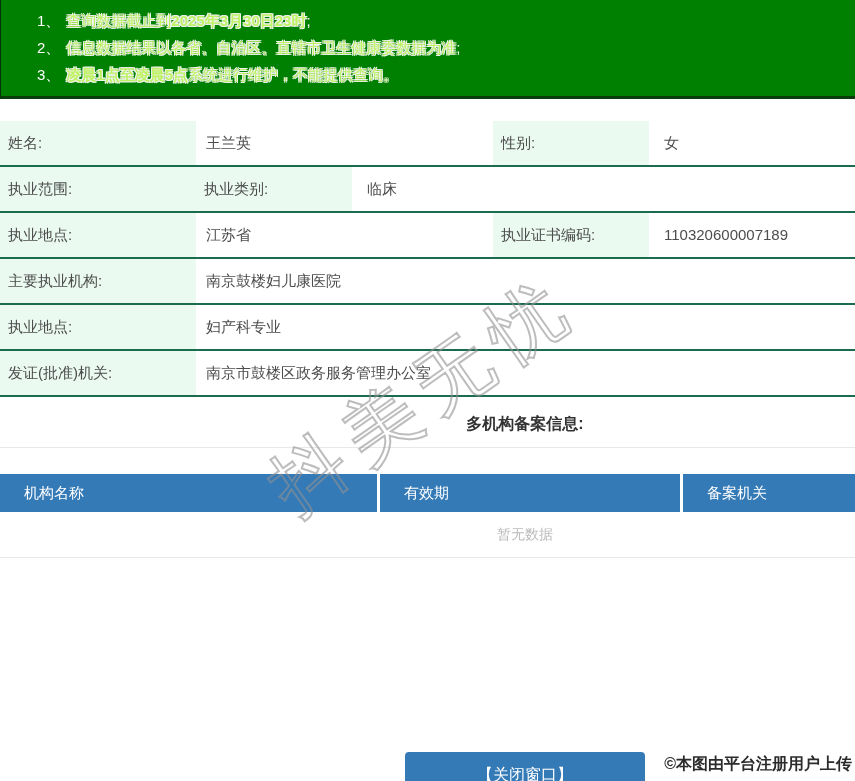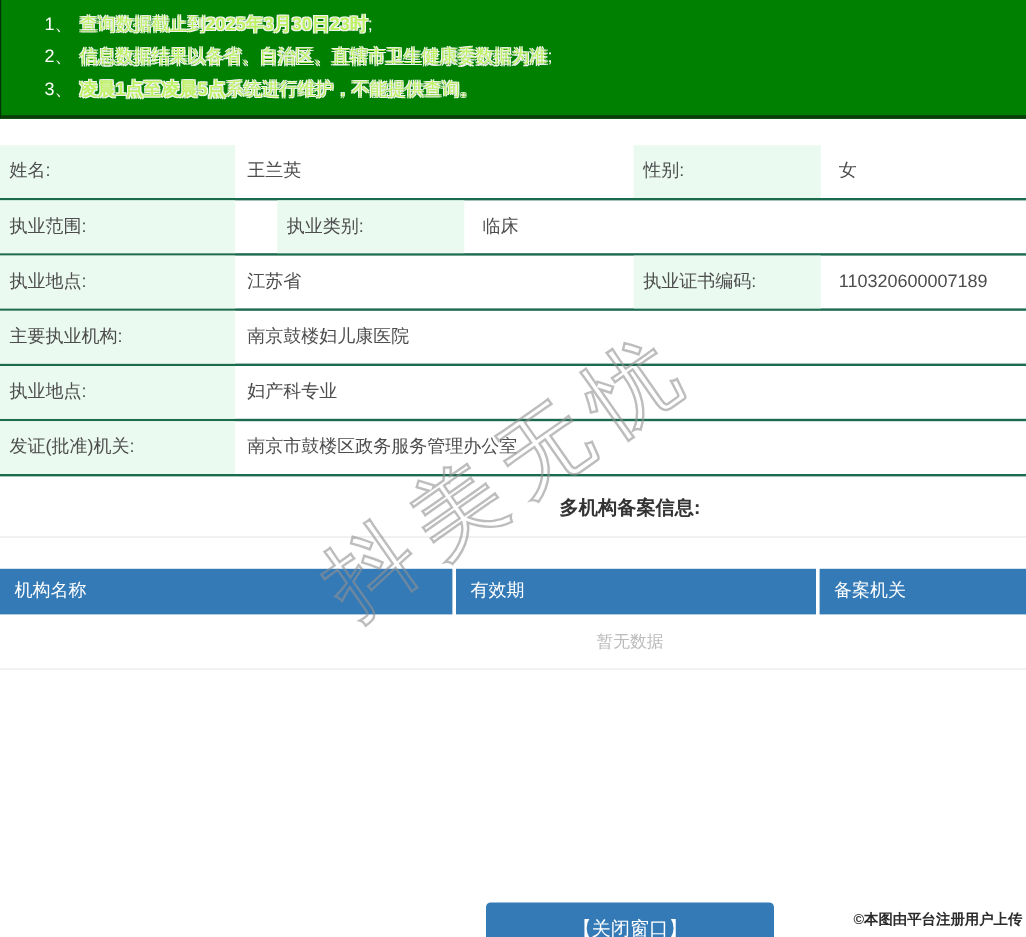--- a/index.html
+++ b/index.html
@@ -16,50 +16,50 @@
   .n-txt,.n-tail{color:#bef264;
       text-shadow:-1px -1px 0 #f2f2f2,1px -1px 0 #f2f2f2,-1px 1px 0 #f2f2f2,1px 1px 0 #f2f2f2;}
   .n-txt b{font-weight:bold;}
 
   
   .ptable{width:1050px;margin-top:22px;}
   .prow{display:flex;height:44px;line-height:44px;border-bottom:2px solid #1b6b4e;
         font-size:15px;color:#4d4d4d;}
   .lbl {box-sizing:border-box;width:196px;background:#eafaf1;padding-left:8px;}
   .val {box-sizing:border-box;width:297px;padding-left:10px;}
-  .lbl2{box-sizing:border-box;width:156px;background:#eafaf1;padding-left:8px;margin-left:35px;}
+  .lbl2{box-sizing:border-box;width:156px;background:#eafaf1;padding-left:8px;}
   .val2{box-sizing:border-box;flex:1;padding-left:15px;}
   .valwide{box-sizing:border-box;flex:1;padding-left:10px;}
 
   
   .section-title{width:1050px;text-align:center;font-size:16px;font-weight:bold;color:#333;
                  margin-top:16px;line-height:21px;}
   .hr-light{width:1050px;border-top:1px solid #e8e8e8;margin-top:13px;}
 
   
   .rheader{display:flex;width:1050px;margin-top:26px;height:38px;line-height:38px;
            color:#fff;font-size:15px;}
-  .rh{box-sizing:border-box;background:#337ab7;padding-left:12px;}
+  .rh{box-sizing:border-box;background:#337ab7;padding-left:24px;}
   .rh1{width:377px;margin-right:3px;}
   .rh2{width:300px;margin-right:3px;}
   .rh3{flex:1;}
   .rempty{width:1050px;height:45px;line-height:45px;text-align:center;color:#bbbbbb;
           font-size:14px;border-bottom:1px solid #e8e8e8;}
 
   
   .btn-row{width:1050px;text-align:center;margin-top:194px;}
   .close-btn{display:inline-block;box-sizing:border-box;width:240px;height:46px;line-height:44px;
              background:#337ab7;color:#ffffff;font-size:16px;border:none;border-radius:4px;
              font-family:inherit;cursor:pointer;}
 
   
   .watermark{position:absolute;left:248px;top:346px;font-size:74px;letter-spacing:14px;
              white-space:nowrap;color:transparent;-webkit-text-stroke:2px rgba(145,145,145,.6);
              transform:rotate(-35deg);transform-origin:center;pointer-events:none;}
-  .stamp{position:absolute;right:3px;bottom:6px;font-size:12px;font-weight:bold;color:#2b2b2b;
+  .stamp{position:absolute;right:3px;bottom:6px;font-size:16px;font-weight:bold;color:#2b2b2b;
          letter-spacing:0px;white-space:nowrap;
          text-shadow:-1px -1px 0 #fff,1px -1px 0 #fff,-1px 1px 0 #fff,1px 1px 0 #fff;}
 </style>
 </head>
 <body>
 
 <div class="viewport">
   <div class="page">
 
     <div class="banner">

